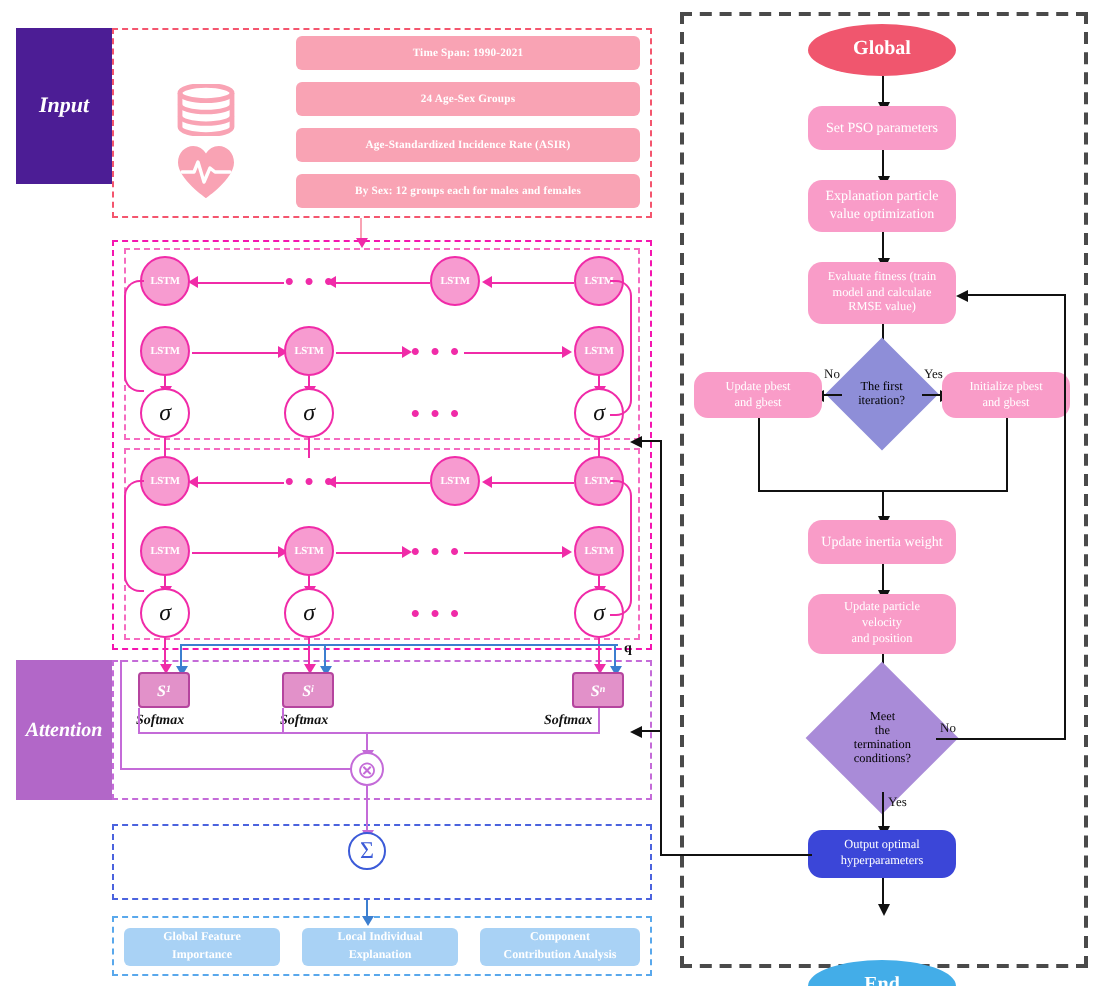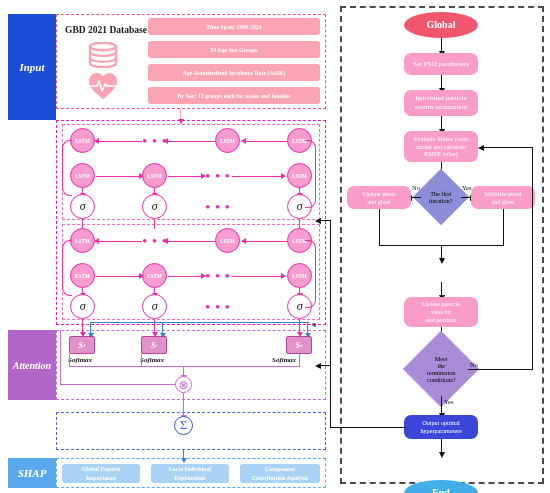--- a/index.html
+++ b/index.html
@@ -7,21 +7,21 @@
        font-family:"Liberation Serif", serif;}
 
   .root{position:absolute;left:0;top:0;width:550px;height:493px;}
 
   
   .abs{position:absolute;box-sizing:border-box;}
   .ctr{display:flex;align-items:center;justify-content:center;text-align:center;}
 
   
   .band{color:#fff;font-style:italic;font-weight:bold;}
-  .band-input     {left:8px;  top:14px;  width:48px;  height:106px;  background:#1d4ed8; font-size:11px;}
+  .band-input     {left:8px;  top:14px;  width:48px;  height:78px;  background:#4c1d95; font-size:11px;}
   .band-bilstm    {left:8px;  top:120px; width:48px;  height:205px; background:#F515B0; font-size:11px;}
   .band-attention {left:8px;  top:330px; width:48px;  height:70px;  background:#B267C8; font-size:10px;}
   .band-output    {left:8px;  top:412px; width:48px;  height:38px;  background:#4B63DE; font-size:11px;}
   .band-shap      {left:8px;  top:458px; width:48px;  height:30px;  background:#59A8EC; font-size:11px;}
 
   
   .frame{border:1.4px dashed;}
   .frame-input {left:56px;top:14px;width:270px;height:95px;border-color:#F4566E;}
   .frame-bilstm{left:56px;top:120px;width:270px;height:205px;border-color:#F515B0;}
   .frame-att   {left:56px;top:330px;width:270px;height:70px;border-color:#C46BD8;}
@@ -110,29 +110,27 @@
   .fz-m{font-size:7px;}
   .fz-l{font-size:10px;}
 </style>
 </head>
 <body>
 
 <div class="root">
 
   <div class="abs ctr band band-input">Input</div>
   <div class="abs ctr band band-attention">Attention</div>
-  <div class="abs ctr band band-shap">SHAP</div>
 
   <div class="abs frame frame-input"></div>
   <div class="abs frame frame-bilstm"></div>
   <div class="abs frame frame-att"></div>
   <div class="abs frame frame-out"></div>
   <div class="abs frame frame-shap"></div>
 
-  <div class="abs ctr gbd-title">GBD 2021  Database</div>
 
   <div class="abs db-icon">
     <svg width="34" height="26" viewBox="0 0 34 26">
       <ellipse cx="17" cy="4.5" rx="13" ry="3.8" fill="none" stroke="#F9A3B4" stroke-width="2.4"></ellipse>
       <path d="M4 4.5 V21.5 A13 3.8 0 0 0 30 21.5 V4.5" fill="none" stroke="#F9A3B4" stroke-width="2.4"></path>
       <path d="M4 10.2 A13 3.8 0 0 0 30 10.2" fill="none" stroke="#F9A3B4" stroke-width="2.2"></path>
       <path d="M4 16 A13 3.8 0 0 0 30 16" fill="none" stroke="#F9A3B4" stroke-width="2.2"></path>
     </svg>
   </div>
 
@@ -276,22 +274,22 @@
 
   <div class="abs fc-frame"></div>
 
   <div class="abs ctr fbox f-start fz-l" style="left:404px;top:12px;width:74px;height:26px;">Global</div>
   <div class="abs klv ar-kd" style="left:441px;top:38px;height:14px;"></div>
 
   <div class="abs ctr fbox f-pink fz-m" style="left:404px;top:53px;width:74px;height:22px;">Set PSO parameters</div>
   <div class="abs klv ar-kd" style="left:441px;top:75px;height:14px;"></div>
 
   <div class="abs ctr fbox f-pink fz-m" style="left:404px;top:90px;width:74px;height:26px;flex-direction:column;">
-    <span>Individual particle</span>
-    <span>swarm termination</span>
+    <span>Explanation particle</span>
+    <span>value optimization</span>
   </div>
   <div class="abs klv ar-kd" style="left:441px;top:116px;height:14px;"></div>
 
   <div class="abs ctr fbox f-pink fz-s" style="left:404px;top:131px;width:74px;height:31px;flex-direction:column;">
     <span>Evaluate fitness (train</span>
     <span>model and calculate</span>
     <span>RMSE value)</span>
   </div>
   <div class="abs klv ar-kd" style="left:441px;top:162px;height:14px;"></div>
 
@@ -314,20 +312,21 @@
   <div class="abs ctr fbox f-pink fz-s" style="left:471px;top:186px;width:64px;height:23px;flex-direction:column;">
     <span>Initialize pbest</span>
     <span>and gbest</span>
   </div>
 
   <div class="abs klv" style="left:379px;top:209px;height:36px;"></div>
   <div class="abs klv" style="left:503px;top:209px;height:36px;"></div>
   <div class="abs klh" style="left:379px;top:245px;width:125px;"></div>
   <div class="abs klv ar-kd" style="left:441px;top:245px;height:14px;"></div>
 
+  <div class="abs ctr fbox f-pink fz-m" style="left:404px;top:260px;width:74px;height:22px;">Update inertia weight</div>
   <div class="abs klv ar-kd" style="left:441px;top:282px;height:14px;"></div>
 
   <div class="abs ctr fbox f-pink fz-s" style="left:404px;top:297px;width:74px;height:30px;flex-direction:column;">
     <span>Update particle</span>
     <span>velocity</span>
     <span>and position</span>
   </div>
   <div class="abs klv ar-kd" style="left:441px;top:327px;height:14px;"></div>
 
   <div class="abs ctr diamond f-diam2" style="left:414px;top:342px;width:54px;height:54px;">

